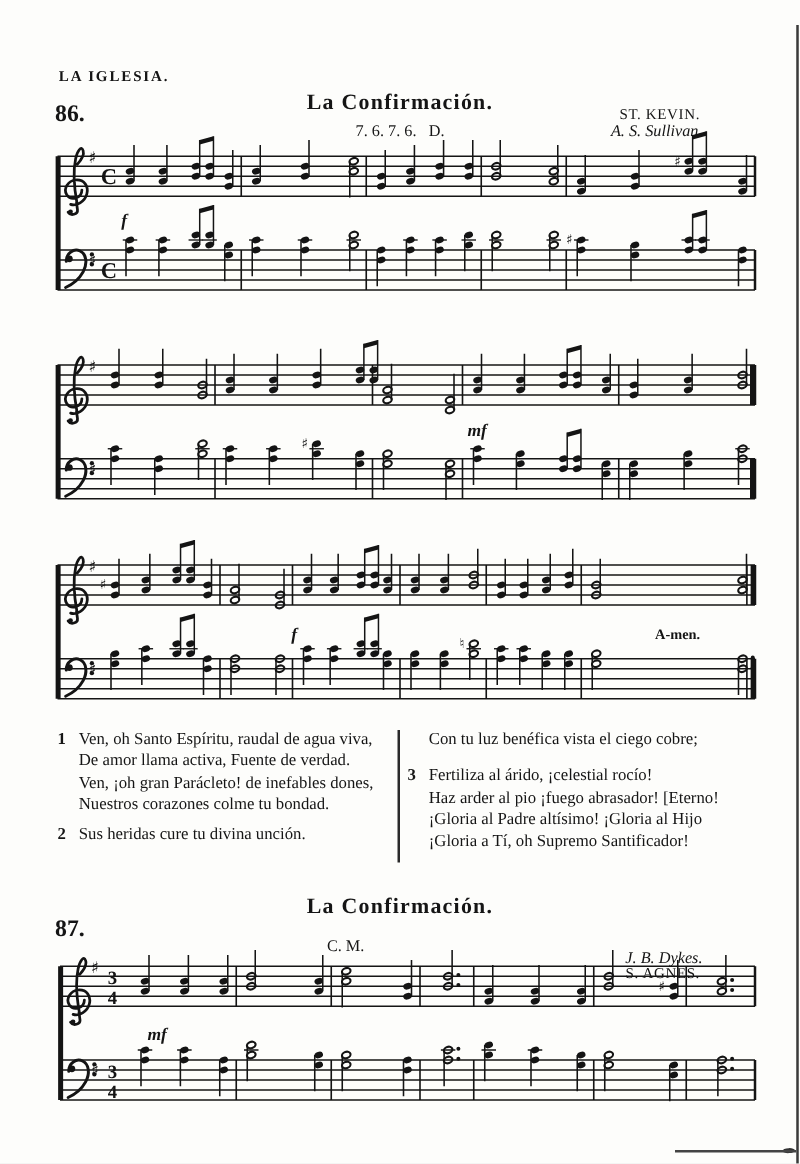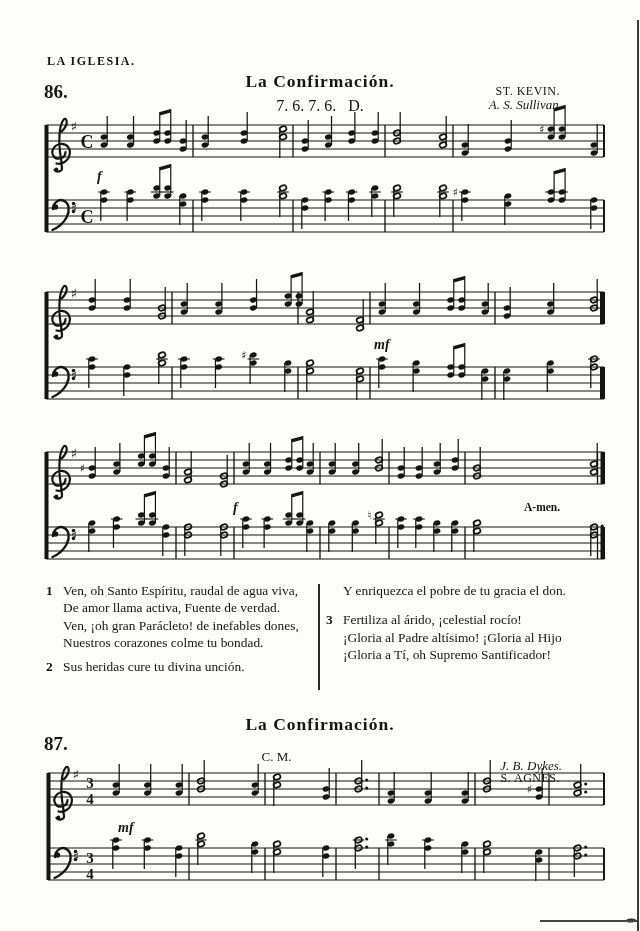--- a/index.html
+++ b/index.html
@@ -4,21 +4,21 @@
 <style>
   html,body{margin:0;padding:0;background:#e8e8e8;}
   .page{position:relative;width:640px;height:931px;background:#fdfdfb;
         font-family:"Liberation Serif",serif;color:#151515;overflow:hidden;}
   .abs{position:absolute;white-space:pre;}
   .running-head{top:54px;left:47px;font-size:12px;letter-spacing:1.5px;font-weight:bold;}
   .hymn-title{left:0;width:640px;text-align:center;font-size:17.5px;font-weight:bold;letter-spacing:1px;}
   .hymn-number{left:44px;font-size:19px;font-weight:bold;}
   .tune-name{right:80px;font-size:12px;letter-spacing:.5px;}
   .composer{right:78px;font-size:13px;font-style:italic;text-align:right;}
-  .meter{left:0;width:640px;text-align:center;font-size:16px;}
+  .meter{left:0;width:640px;text-align:center;font-size:13px;}
   .meter87{left:0;width:553px;text-align:center;font-size:13px;}
   #music{position:absolute;left:0;top:0;}
   .lyrics-col{position:absolute;top:582px;width:285px;font-size:13.4px;line-height:17.4px;}
   .lyrics-left{left:46px;}
   .lyrics-right{left:326px;}
   .verse{position:relative;padding-left:17px;margin-bottom:6px;}
   .verse.nogap{margin-bottom:12px;}
   .vnum{position:absolute;left:0;top:0;font-weight:bold;}
   .vline{white-space:nowrap;}
   .col-divider{position:absolute;left:318px;top:584px;width:1.5px;height:106px;background:#2a2a2a;}
@@ -732,25 +732,26 @@
       <span class="vnum">2</span>
       <div class="vline">Sus heridas cure tu divina unción.</div>
     </div>
   </div>
 
   <div class="col-divider"></div>
 
   <div class="lyrics-col lyrics-right">
     <div class="verse nogap">
       <span class="vnum"></span>
-      <div class="vline">Y enriquezca el pobre de tu gracia el don.</div>
+      <div class="vline">Con tu luz benéfica vista el ciego cobre;</div>
     </div>
     <div class="verse">
       <span class="vnum">3</span>
       <div class="vline">Fertiliza al árido, ¡celestial rocío!</div>
+      <div class="vline">Haz arder al pio ¡fuego abrasador! [Eterno!</div>
       <div class="vline">¡Gloria al Padre altísimo! ¡Gloria al Hijo</div>
       <div class="vline">¡Gloria a Tí, oh Supremo Santificador!</div>
     </div>
   </div>
 
   <div class="abs hymn-title" style="top:714px;">La Confirmación.</div>
   <div class="abs hymn-number" style="top:733px;">87.</div>
   <div class="abs tune-name" style="top:771px;">S. AGNES.</div>
   <div class="abs meter87" style="top:749px;">C. M.</div>
   <div class="abs composer" style="top:748px;margin-top:10px;">J. B. Dykes.</div>

